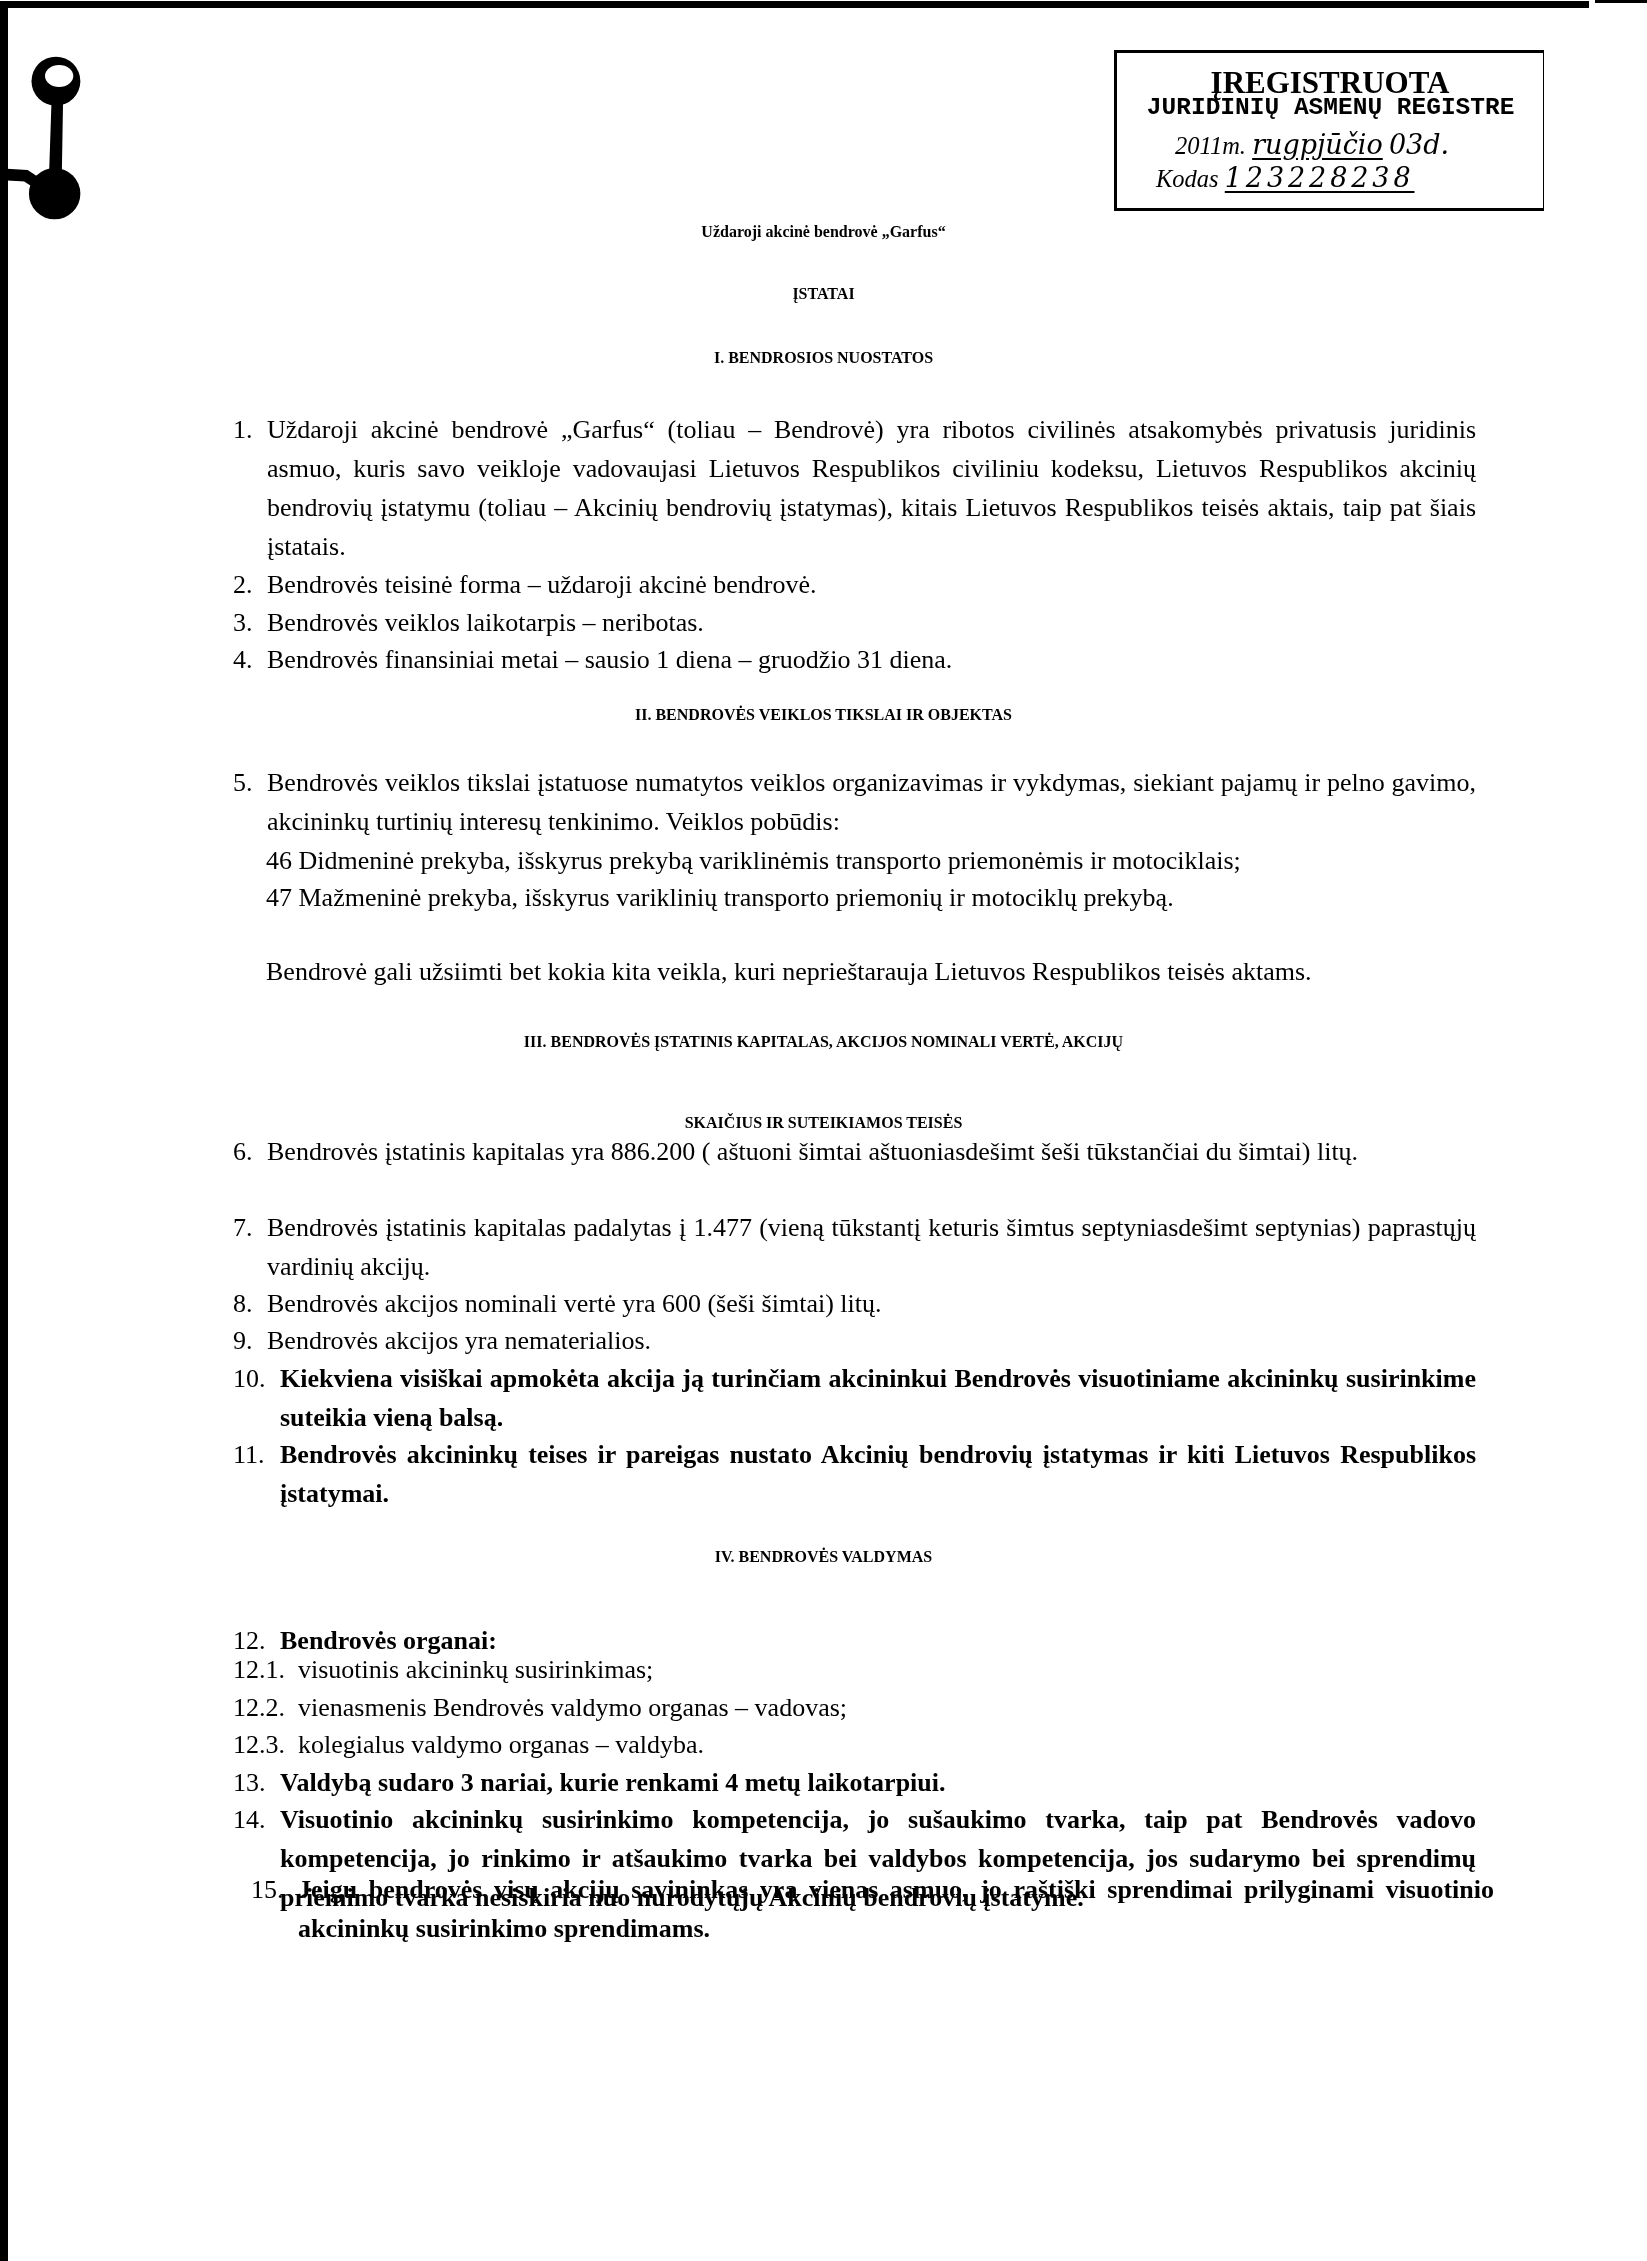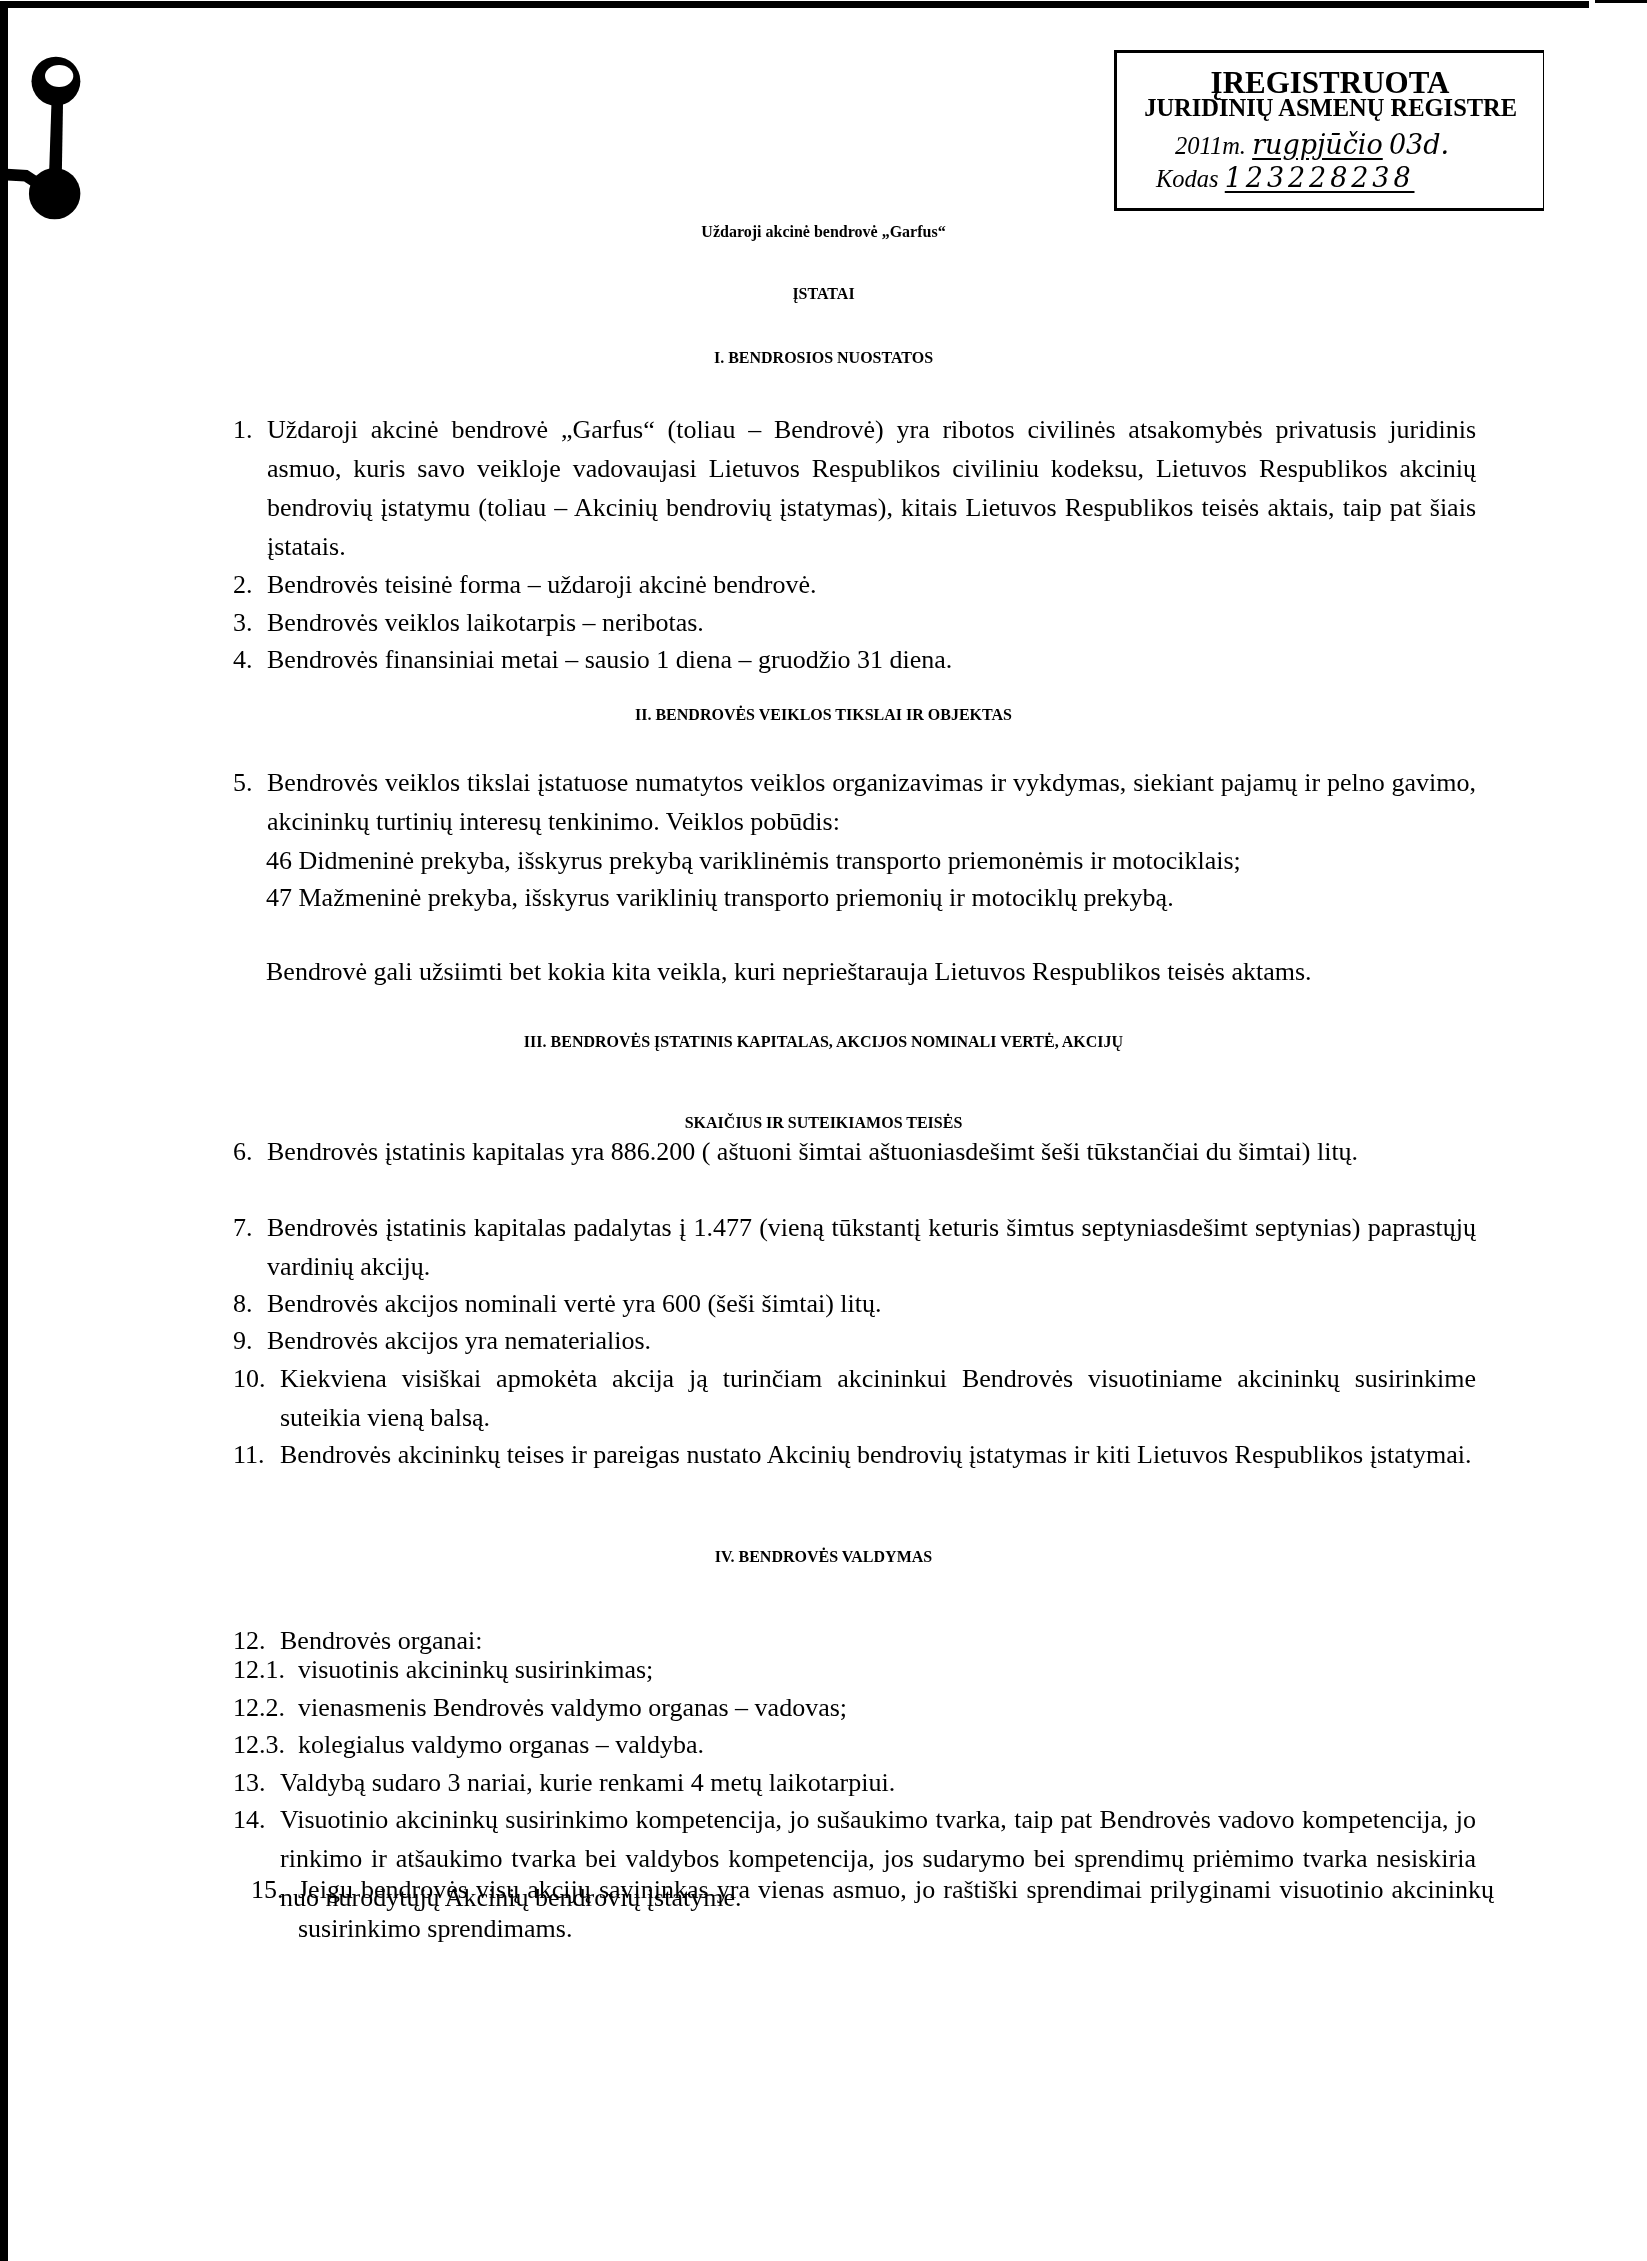--- a/index.html
+++ b/index.html
@@ -24,21 +24,21 @@
     position: absolute; left: 1114px; top: 50px; width: 430px; height: 161px;
     border: 3.2px solid #000; border-right: 1.9px solid #000;
     box-sizing: border-box;
   }
   .stamp-line1 {
     position: absolute; left: 0; right: 0; top: 11.6px; text-align: center;
     font-size: 31px; font-weight: bold; letter-spacing: 0px;
   }
   .stamp-line2 {
     position: absolute; left: 3.9px; right: 2.6px; top: 41px; text-align: center;
-    font-size: 24.5px; font-weight: bold; white-space: nowrap;
+    font-size: 24.5px; font-weight: bold; white-space: nowrap; font-family: Liberation Mono, monospace;
   }
   .stamp-date {
     position: absolute; left: 58px; top: 76px; font-size: 24.5px; font-style: italic; white-space: nowrap;
   }
   .stamp-code {
     position: absolute; left: 39px; top: 109px; font-size: 24.5px; font-style: italic; white-space: nowrap; text-align: right;
   }
   .hand {
     font-family: "DejaVu Serif", serif; font-style: italic; font-size: 27px;
     text-decoration: underline; text-underline-offset: 3.9px;
@@ -47,21 +47,21 @@
   .center-heading {
     position: absolute; left: 0; width: 1647px; text-align: center;
     font-weight: bold; font-size: 16px; white-space: nowrap;
   }
   .para {
     position: absolute; left: 233px; width: 1243px;
     font-size: 26px; line-height: 39px; text-align: justify;
   }
   .para .num { position: absolute; left: 0; top: 0; }
   .para .txt { display: block; margin-left: 34px; }
-  .para.wide .txt { margin-left: 47px; }
+  .para.wide .txt { margin-left: 47px; font-weight: bold; }
   .para.sub .txt { margin-left: 65px; }
   .plain {
     position: absolute; left: 266px; font-size: 26px; line-height: 39px; white-space: nowrap;
   }
 </style>
 </head>
 <body>
 
 <div class="scan-top"></div>
 <div class="scan-top-right"></div>

